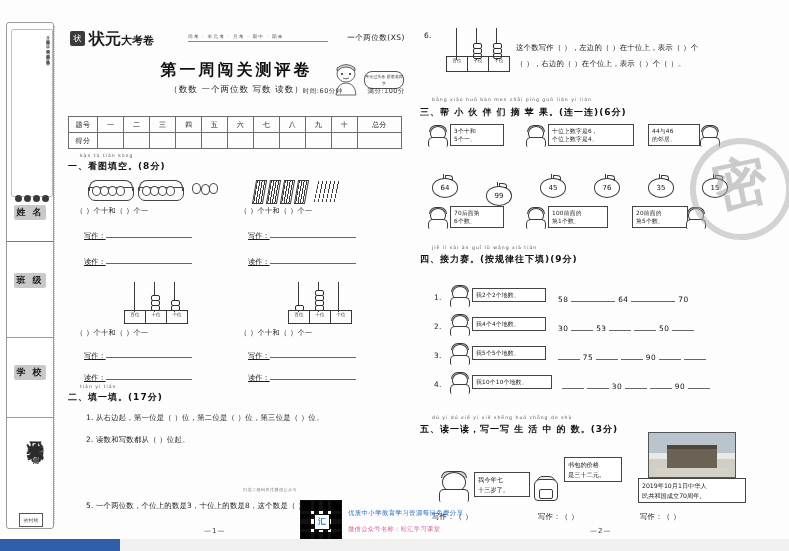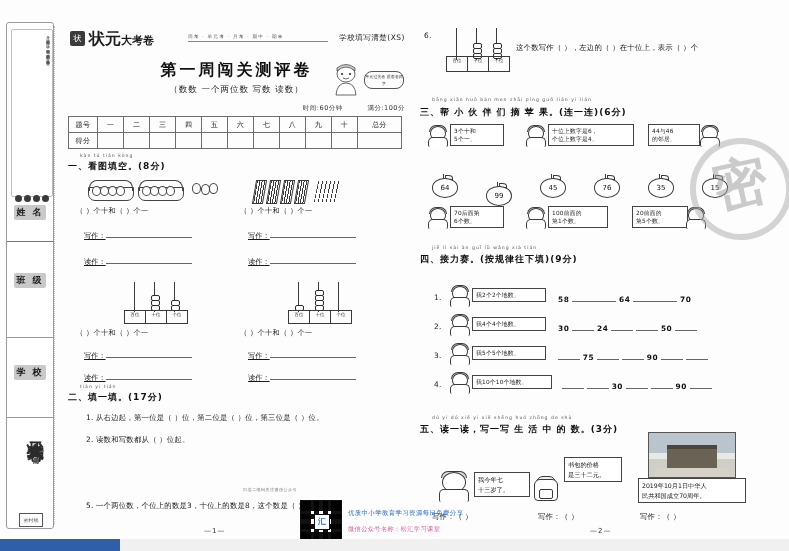--- a/index.html
+++ b/index.html
@@ -60,21 +60,21 @@
     letter-spacing:0.5px;}
 
   .maintitle{position:absolute;left:0;top:38px;width:345px;text-align:center;
     font-size:16px;font-weight:bold;letter-spacing:3px;color:#111;}
   .subtitle{position:absolute;left:0;top:62px;width:345px;text-align:center;
     font-size:8.5px;letter-spacing:1px;color:#222;}
   .mascot{position:absolute;left:268px;top:40px;width:72px;height:36px;}
   .mascot .bubble{position:absolute;left:32px;top:9px;width:38px;height:15px;
     border:1px solid #555;border-radius:8px;font-size:4px;color:#444;
     text-align:center;line-height:7px;padding-top:1px;}
-  .timerow{position:absolute;left:0;top:82px;width:341px;text-align:right;
+  .timerow{position:absolute;left:0;top:65px;width:341px;text-align:right;
     font-size:6.5px;color:#333;letter-spacing:0.5px;}
   .timerow span{margin-left:22px;}
 
   table.scoretab{position:absolute;left:4px;top:94px;width:334px;
     border-collapse:collapse;font-size:7px;}
   table.scoretab td{border:0.7px solid #6d6d6d;height:13px;text-align:center;
     color:#1a1a1a;}
   table.scoretab td.lbl{width:26px;letter-spacing:0.5px;}
 
   
@@ -129,21 +129,21 @@
   .apple{position:absolute;width:24px;height:22px;}
   .apple .fruit{position:absolute;left:0;top:4px;width:24px;height:18px;
     border:0.9px solid #3a3a3a;border-radius:50% 50% 52% 52%;background:#fff;
     font-size:7px;text-align:center;line-height:18px;color:#111;}
   .apple .stem{position:absolute;left:11px;top:0px;width:1.2px;height:6px;background:#3a3a3a;}
   .apple .leaf{position:absolute;left:13px;top:1px;width:6px;height:3px;
     border:0.8px solid #3a3a3a;border-radius:0 60% 0 60%;}
 
   
   .seqrow{position:absolute;font-size:7.4px;color:#111;letter-spacing:0.5px;}
-  .seqrow .n{display:inline-block;font-weight:bold;}
+  .seqrow .n{display:inline-block;}
   .seqrow .b{display:inline-block;border-bottom:0.8px solid #666;height:9px;}
 
   
   .photo{position:absolute;width:86px;height:44px;border:1px solid #555;
     background:linear-gradient(#b9c4cc 0 46%,#e8e8e4 46% 58%,#cfcfc8 58% 100%);
     overflow:hidden;}
   .photo .bld{position:absolute;left:18px;top:12px;width:50px;height:20px;
     background:#6b6256;border-top:4px solid #4e463c;}
   .photo .base{position:absolute;left:6px;bottom:0;width:74px;height:9px;background:#d6d2c8;}
   .capbox{position:absolute;border:0.9px solid #444;font-size:6.2px;line-height:9.5px;
@@ -213,21 +213,21 @@
   <div class="scaleticks"></div>
 
   <div class="col colL">
 
     <div class="brandrow">
       <div class="brandmark">状</div>
       <div class="brandname">
         <span class="big">状元</span><span class="sm">大考卷</span>
       </div>
       <div class="brandline">周考 · 单元考 · 月考 · 期中 · 期末</div>
-      <div class="gradeinfo">学校填写清楚(XS)</div>
+      <div class="gradeinfo">一个两位数(XS)</div>
     </div>
 
     <div class="maintitle">第一周闯关测评卷</div>
     <div class="subtitle">（数数  一个两位数  写数  读数）</div>
 
     <div class="mascot">
       <svg width="30" height="34" viewBox="0 0 30 34">
         <ellipse cx="14" cy="12" rx="9" ry="8" fill="#fff" stroke="#444" stroke-width="0.8"></ellipse>
         <path d="M5 9 Q14 1 23 9 L23 6 Q14 -1 5 6 Z" fill="#cfcfcf" stroke="#444" stroke-width="0.8"></path>
         <circle cx="10" cy="12" r="1.1" fill="#333"></circle>
@@ -397,20 +397,21 @@
       <div class="bead" style="left:47px;bottom:13px"></div>
       <div class="bead" style="left:47px;bottom:18px"></div>
       <div class="bead" style="left:47px;bottom:23px"></div>
       <div class="frame" style="height:14px">
         <div>百位</div>
         <div>十位</div>
         <div>个位</div>
       </div>
     </div>
     <div class="qtext" style="left:96px;top:20px;width:262px">这个数写作（    ），左边的（    ）在十位上，表示（    ）个</div>
+    <div class="qtext" style="left:96px;top:36px;width:262px">（    ），右边的（    ）在个位上，表示（    ）个（    ）。</div>
 
     <div class="pinyin" style="left:12px;top:75px">bāng xiǎo huǒ bàn men zhāi píng guǒ    lián yi lián</div>
     <div class="sechead" style="left:0px;top:84px">三、帮 小 伙 伴 们 摘 苹 果。(连一连)(6分)</div>
 
     <div class="kid" style="left:6px;top:104px">
       <div class="hair"></div>
         <div class="head"></div>
         <div class="body"></div>
     </div>
     <div class="bubblebox" style="left:30px;top:102px;width:46px;white-space:pre-line">3个十和
@@ -511,21 +512,21 @@
       <div class="qtext" style="left:14px;top:299px">2.</div>
       <div class="kid" style="left:28px;top:293px">
         <div class="hair"></div>
           <div class="head"></div>
           <div class="body"></div>
       </div>
       <div class="bubblebox" style="left:52px;top:295px;width:66px">我4个4个地数。</div>
       <div class="seqrow" style="left:138px;top:299px">
         <span class="n">30</span>
         <span class="b" style="width:22px"></span>
-        <span class="n">24</span>
+        <span class="n">53</span>
         <span class="b" style="width:22px"></span>
         <span class="b" style="width:22px"></span>
         <span class="n">50</span>
         <span class="b" style="width:22px"></span>
       </div>
     </div>
 
     <div>
       <div class="qtext" style="left:14px;top:328px">3.</div>
       <div class="kid" style="left:28px;top:322px">

